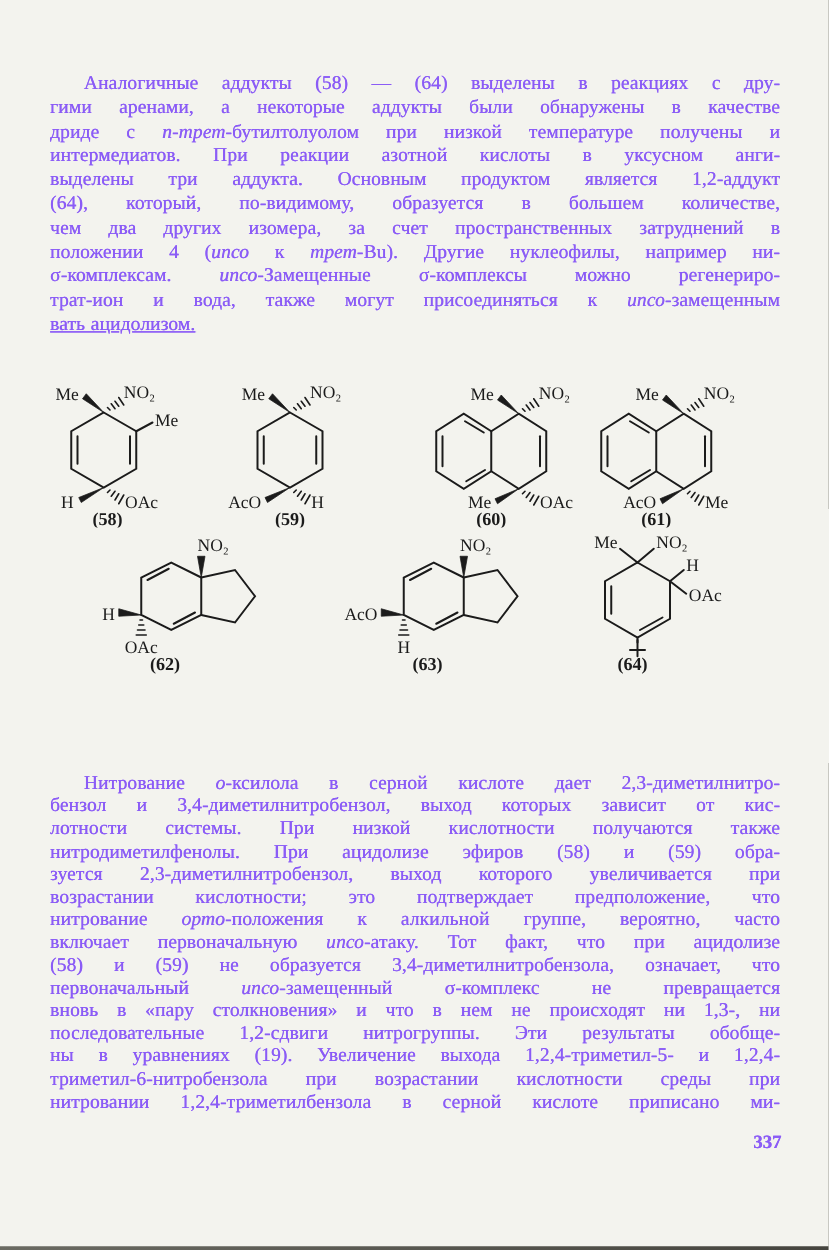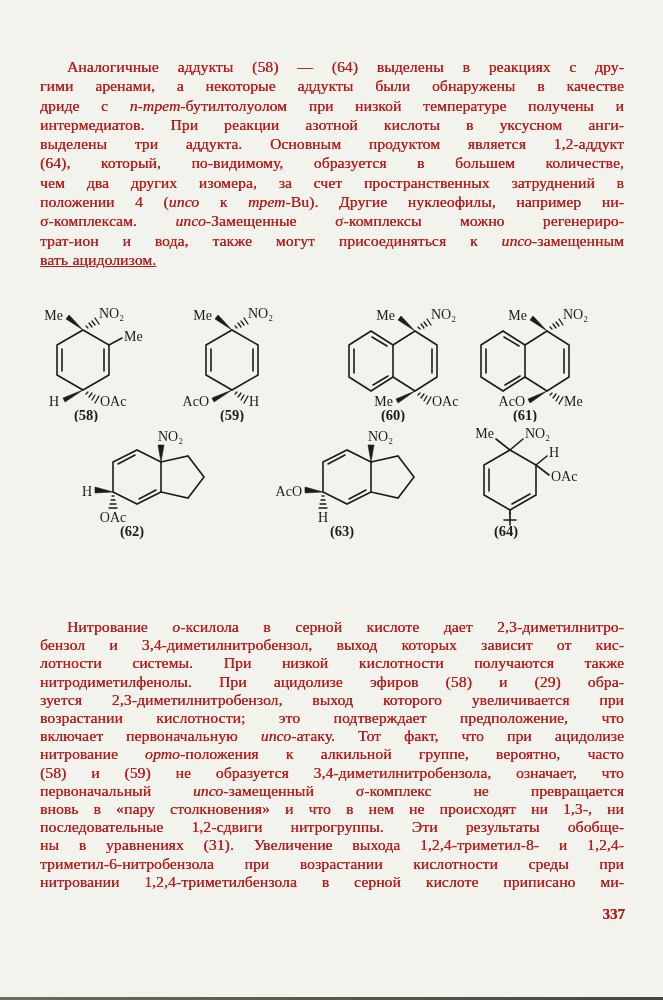--- a/index.html
+++ b/index.html
@@ -1,20 +1,20 @@
 <!DOCTYPE html>
 <html><head>
 <meta charset="utf-8">
 <style>
   html,body { margin:0; padding:0; background:#8a8a84; }
   .page {
     position:relative; width:663px; height:1000px; margin:0 auto;
     background:#f3f3ee;
     font-family:"Liberation Serif", serif;
-    color:#b91c1c; overflow:hidden;
+    color:#8b5cf6; overflow:hidden;
   }
   .page-edge-bottom {
     position:absolute; left:0; bottom:0; width:100%; height:3px;
     background:linear-gradient(to right,#6a6a62,#45443e);
   }
   .para { position:absolute; width:584px; font-size:15.6px;
           letter-spacing:.1px; word-spacing:.5px;
           text-shadow:.25px 0 0 currentColor; }
   .para .tline { text-align:justify; text-align-last:justify; }
   .para .tline:first-child { text-indent:27px; }
@@ -169,30 +169,30 @@
     <text x="85" y="14">NO₂</text>
     <text x="109" y="33">H</text>
     <text x="111" y="57">OAc</text>
     <text class="cap" x="66" y="112" text-anchor="middle">(64)</text>
   </svg>
 
   <div class="para p2">
       <div class="tline">Нитрование <i>о</i>-ксилола в серной кислоте дает 2,3-диметилнитро-</div>
       <div class="tline">бензол и 3,4-диметилнитробензол, выход которых зависит от кис-</div>
       <div class="tline">лотности системы. При низкой кислотности получаются также</div>
-      <div class="tline">нитродиметилфенолы. При ацидолизе эфиров (58) и (29) обра-</div>
+      <div class="tline">нитродиметилфенолы. При ацидолизе эфиров (58) и (59) обра-</div>
       <div class="tline">зуется 2,3-диметилнитробензол, выход которого увеличивается при</div>
       <div class="tline">возрастании кислотности; это подтверждает предположение, что</div>
+      <div class="tline">нитрование <i>орто</i>-положения к алкильной группе, вероятно, часто</div>
       <div class="tline">включает первоначальную <i>ипсо</i>-атаку. Тот факт, что при ацидолизе</div>
-      <div class="tline">нитрование <i>орто</i>-положения к алкильной группе, вероятно, часто</div>
       <div class="tline">(58) и (59) не образуется 3,4-диметилнитробензола, означает, что</div>
       <div class="tline">первоначальный <i>ипсо</i>-замещенный σ-комплекс не превращается</div>
       <div class="tline">вновь в «пару столкновения» и что в нем не происходят ни 1,3-, ни</div>
       <div class="tline">последовательные 1,2-сдвиги нитрогруппы. Эти результаты обобще-</div>
-      <div class="tline">ны в уравнениях (31). Увеличение выхода 1,2,4-триметил-8- и 1,2,4-</div>
+      <div class="tline">ны в уравнениях (19). Увеличение выхода 1,2,4-триметил-5- и 1,2,4-</div>
       <div class="tline">триметил-6-нитробензола при возрастании кислотности среды при</div>
       <div class="tline">нитровании 1,2,4-триметилбензола в серной кислоте приписано ми-</div>
     </div>
 
   <div class="pagenum">337</div>
 
   <div class="page-edge-bottom"></div>
 </div>
 
 </body></html>

